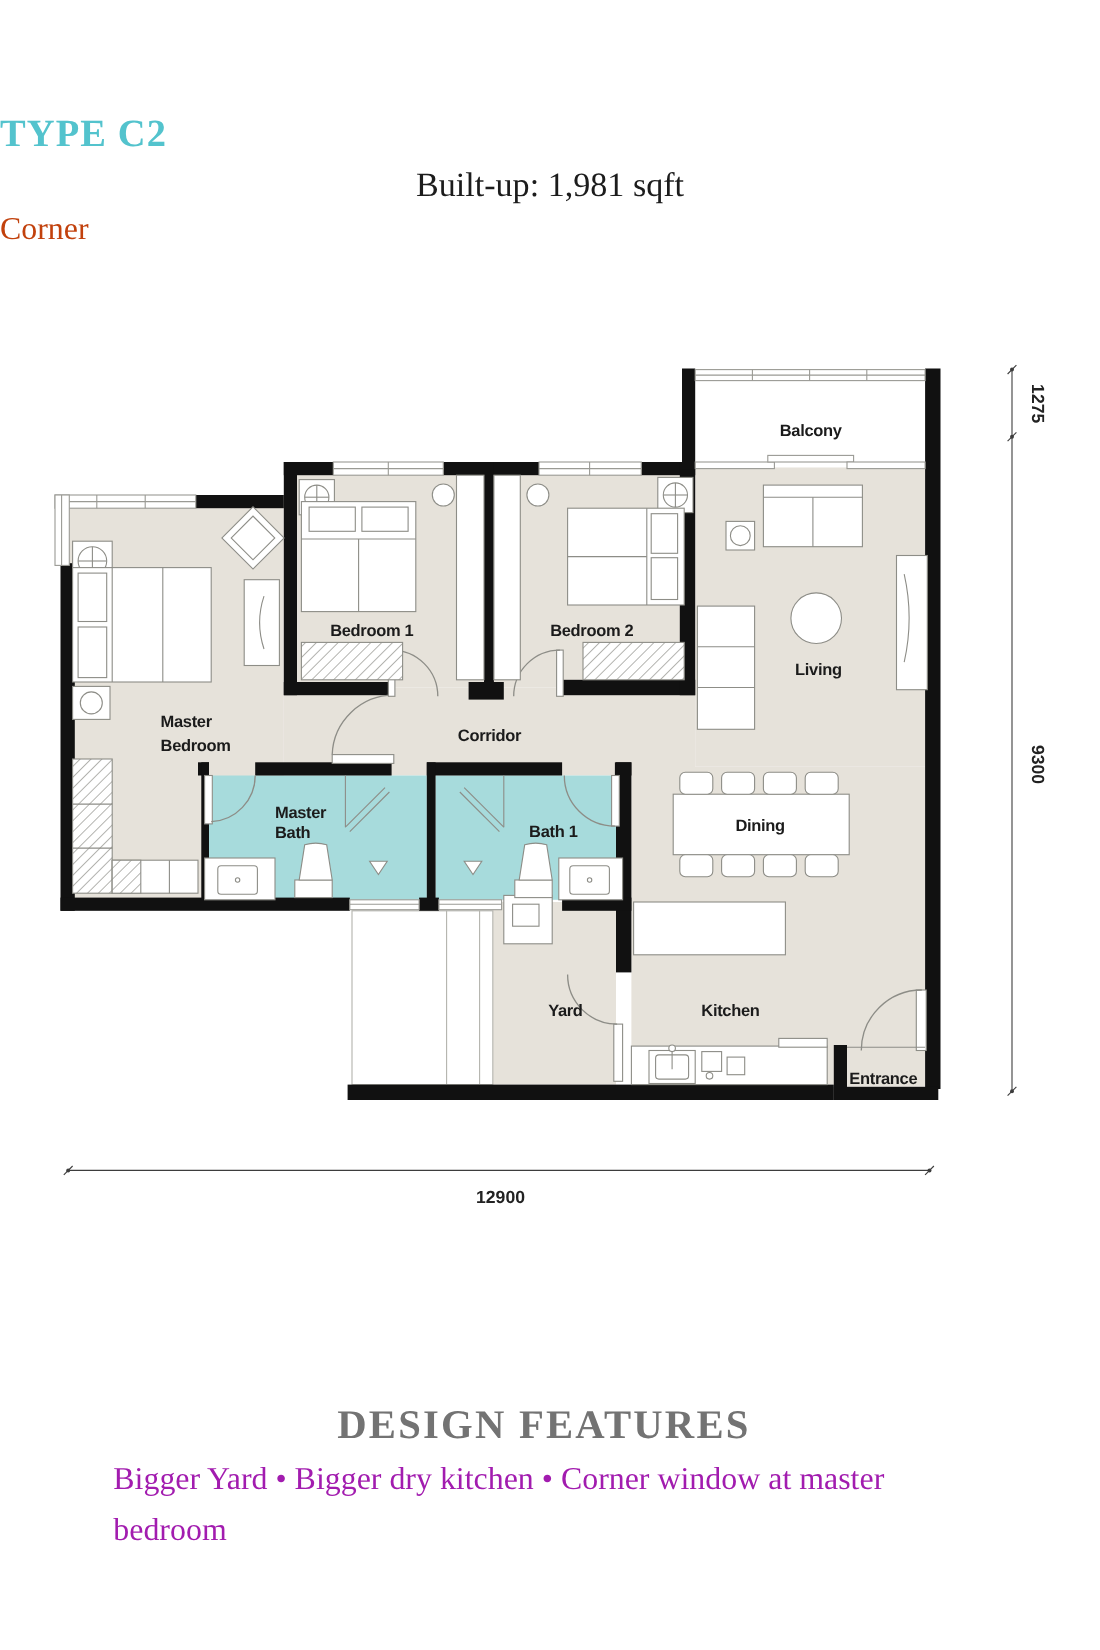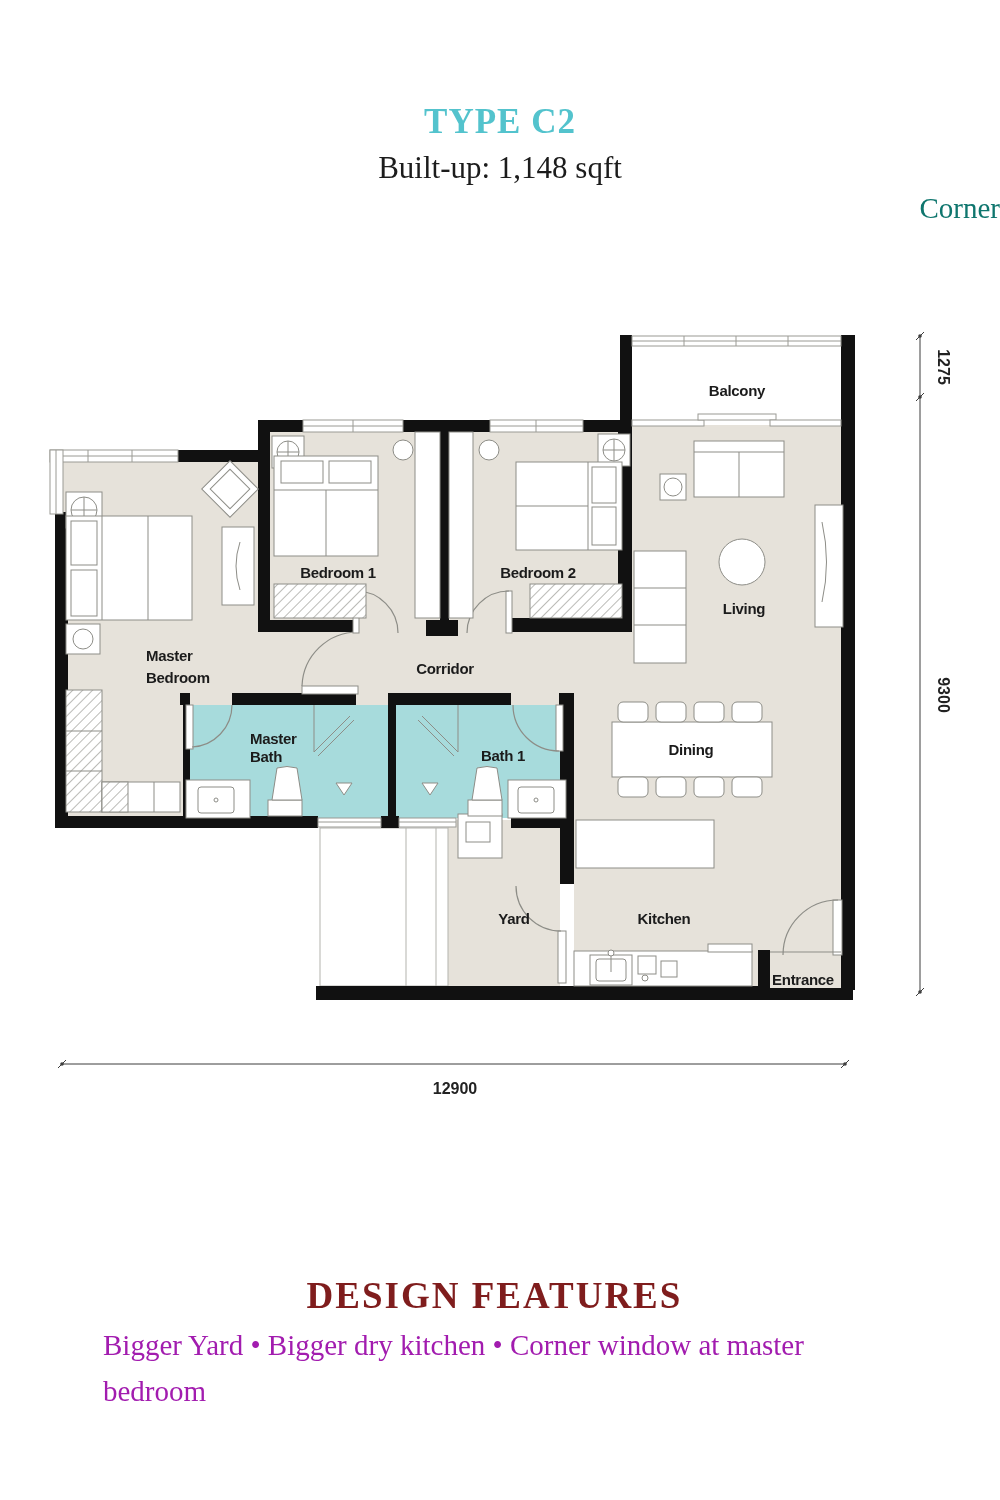--- a/index.html
+++ b/index.html
@@ -1,21 +1,21 @@
 <!DOCTYPE html>
 <html><head>
 <meta charset="utf-8">
 <style>
   html,body{margin:0;padding:0;background:#ffffff;}
   body{width:1000px;height:1500px;position:relative;font-family:"Liberation Serif",serif;}
   .abs{position:absolute;}
-  .title-type{top:102px;left:0;right:0;text-align:center;font:700 35px "Liberation Serif",serif;color:#53c3cd;letter-spacing:1px;}
+  .title-type{top:102px;left:0;right:0;font:700 35px "Liberation Serif",serif;color:#53c3cd;letter-spacing:1px;}
   .title-built{top:150px;left:0;right:0;text-align:center;font:400 31px "Liberation Serif",serif;color:#1c1c1c;}
-  .title-corner{top:192px;left:0;right:0;text-align:right;font:400 29px "Liberation Serif",serif;color:#0f766e;}
-  .df-heading{top:1274px;left:0;right:11px;text-align:center;font:700 37px "Liberation Serif",serif;color:#7f1d1d;letter-spacing:2px;}
+  .title-corner{top:192px;left:0;right:0;text-align:left;font:400 29px "Liberation Serif",serif;color:#c2410c;}
+  .df-heading{top:1274px;left:0;right:11px;text-align:center;font:700 37px "Liberation Serif",serif;color:#737373;letter-spacing:2px;}
   .df-text{top:1322px;left:103px;width:752px;font:400 29px "Liberation Serif",serif;color:#a21caf;line-height:46px;}
   svg{position:absolute;top:0;left:0;}
   .walls rect{stroke:none;}
   .furn rect,.furn circle,.furn path,.furn ellipse{fill:#ffffff;stroke:#8d8d87;stroke-width:1;}
   .furn line{stroke:#8d8d87;stroke-width:1;}
   .hatchfill{fill:url(#hatch) !important;}
   .winframe rect{fill:#ffffff;stroke:#9a9a94;stroke-width:1;}
   .winframe line{stroke:#9a9a94;stroke-width:1;}
   .doors path{fill:none;stroke:#8d8d87;stroke-width:1.2;}
   .doors rect{fill:#ffffff;stroke:#8d8d87;stroke-width:1;}
@@ -24,21 +24,21 @@
   .voidbox line{stroke:#b3b3ad;stroke-width:1;}
   .rl{font:700 15px "Liberation Sans",sans-serif;fill:#1b1b1b;letter-spacing:-0.3px;}
   .dim line,.dim path{stroke:#3d3d3d;stroke-width:1;fill:none;}
   .dim circle{fill:#3d3d3d;}
   .dim text{font:700 16px "Liberation Sans",sans-serif;fill:#222222;}
 </style>
 </head>
 <body>
 
 <div class="abs title-type">TYPE C2</div>
-<div class="abs title-built">Built-up: 1,148 sqft</div>
+<div class="abs title-built">Built-up: 1,981 sqft</div>
 <div class="abs title-corner">Corner</div>
 
 <svg width="1000" height="1500" viewBox="0 0 1000 1500">
   <defs>
     <pattern id="hatch" width="7" height="7" patternUnits="userSpaceOnUse" patternTransform="rotate(45)">
       <rect width="7" height="7" fill="#ffffff"></rect>
       <line x1="0" y1="0" x2="0" y2="7" stroke="#8d8d87" stroke-width="1.2"></line>
     </pattern>
   </defs>
 

